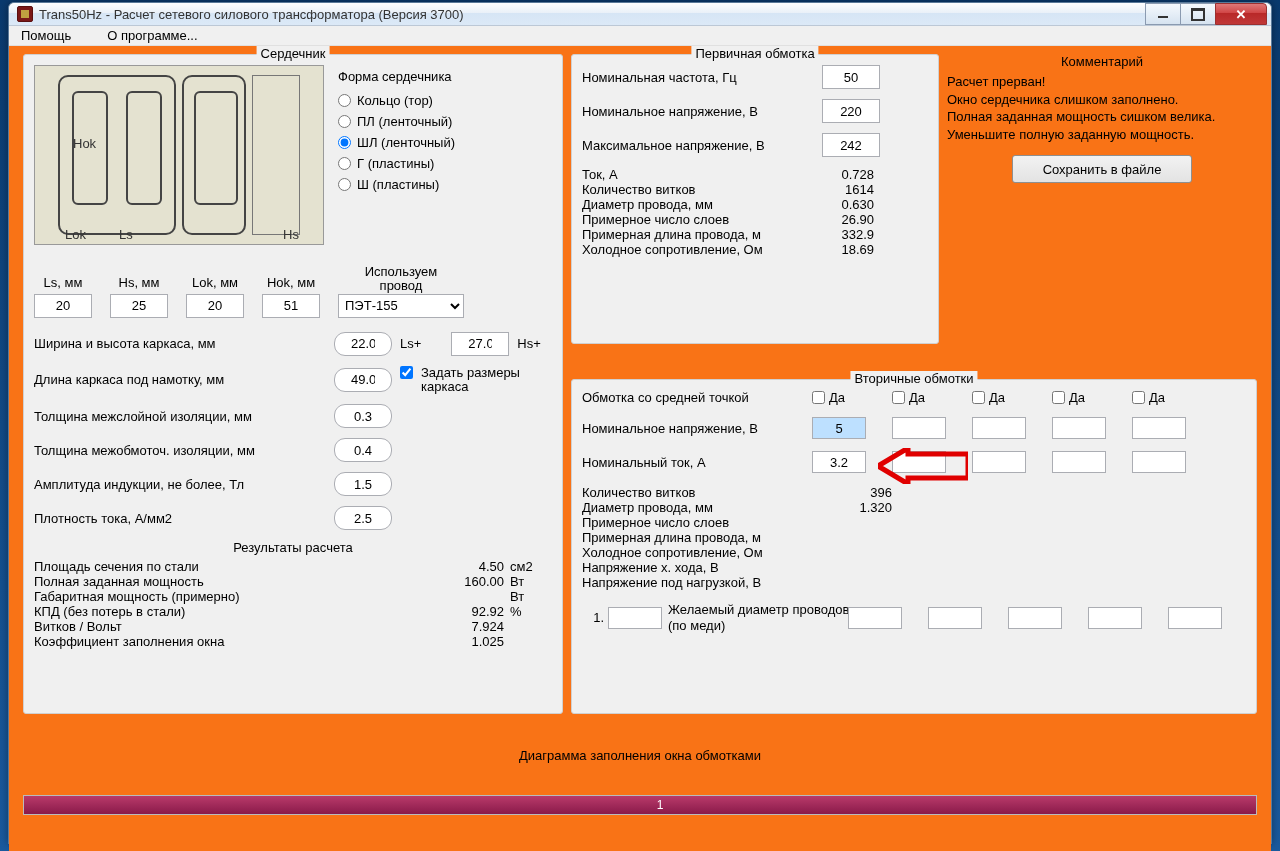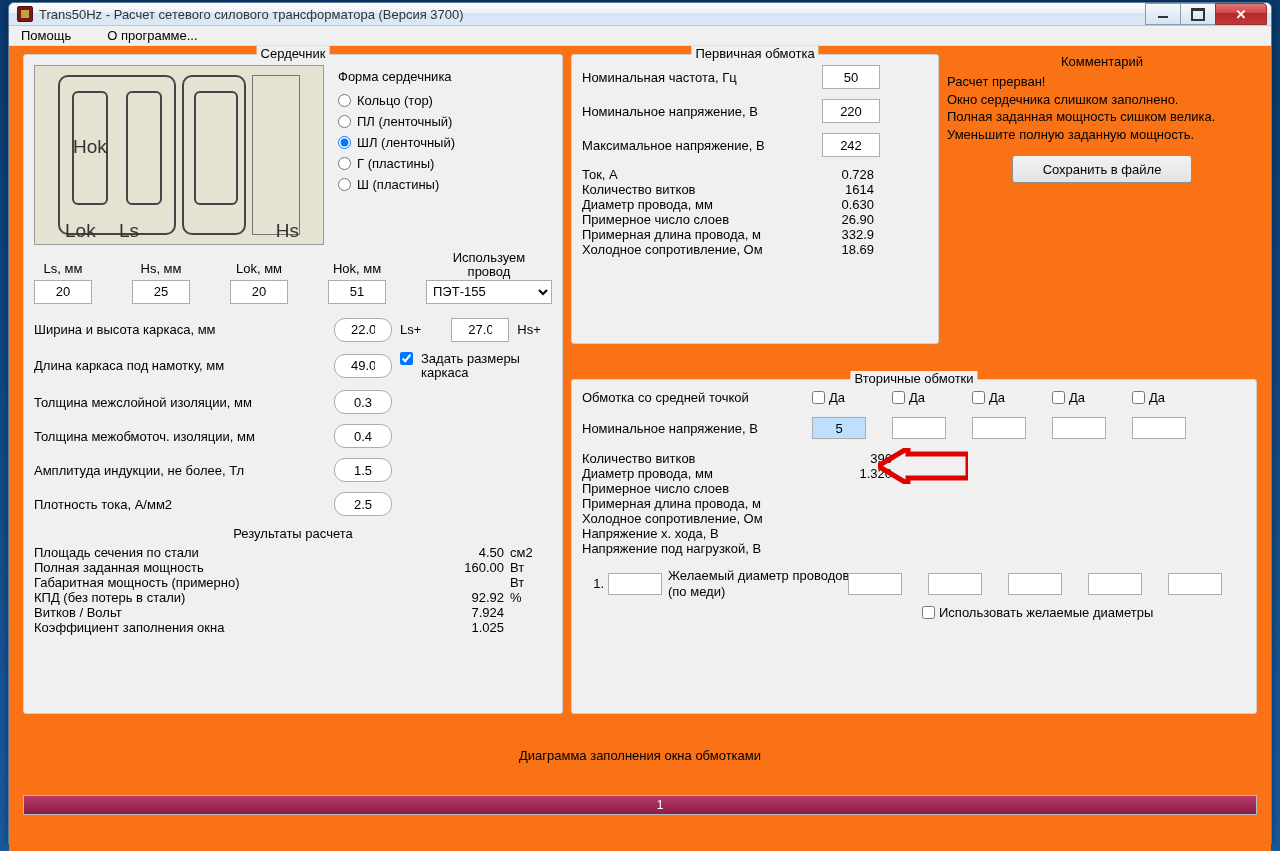--- a/index.html
+++ b/index.html
@@ -93,26 +93,26 @@
 .core-shape.left::after {
   content:""; position:absolute; right:12px; top:14px; width:32px; height:110px;
   border:2px solid #444; border-radius:6px;
 }
 .core-shape.mid { width: 64px; height: 160px; }
 .core-shape.mid::before {
   content:""; position:absolute; left:10px; top:14px; width:40px; height:110px;
   border:2px solid #444; border-radius:6px;
 }
 .core-shape.right { width: 48px; height: 160px; border: 1px solid #777; border-radius:0; }
-.core-label { position: absolute; font-size: 19px; color: #333; }
+.core-label { position: absolute; font-size: 13px; color: #333; }
 .core-form { flex: 1; padding-top: 4px; }
 .form-h { font-size: 13px; margin-bottom: 6px; }
 .radio-row { display: flex; align-items: center; gap: 6px; padding: 3px 0; }
 .radio-row input[type=radio] { margin: 0; }
-.dims-row { display: flex; gap: 18px; margin-top: 6px; align-items: flex-end; justify-content: space-between; }
+.dims-row { display: flex; gap: 18px; margin-top: 20px; align-items: flex-end; }
 .dim { text-align: center; }
 .dim .lbl { font-size: 13px; margin-bottom: 4px; display:block;}
 .dim input, .inp {
   width: 58px; height: 24px; border: 1px solid #abadb3;
   padding: 0 16px; font-size: 13px; text-align: center; background:#fff;
 }
 .wire-col { text-align: center; }
 .wire-sel {
   width: 126px; height: 24px; border: 1px solid #abadb3; background:#fff;
   font-size: 13px; padding: 0 2px;
@@ -424,20 +424,40 @@
                 </div>
               <div class="sec-col">
                   <input class="sec-inp" style="">
                 </div>
               <div class="sec-col">
                   <input class="sec-inp" style="">
                 </div>
             </div>
           </div>
 
+          <div class="sec-input-row">
+            <span class="lbl2">Номинальный ток, А</span>
+            <div class="sec-cols">
+              <div class="sec-col">
+                  <input class="sec-inp" value="3.2" style="">
+                </div>
+              <div class="sec-col">
+                  <input class="sec-inp" style="">
+                </div>
+              <div class="sec-col">
+                  <input class="sec-inp" style="">
+                </div>
+              <div class="sec-col">
+                  <input class="sec-inp" style="">
+                </div>
+              <div class="sec-col">
+                  <input class="sec-inp" style="">
+                </div>
+            </div>
+          </div>
 
           <div class="sec-static">
             <div class="srow2">
                 <span class="slab2">Количество витков</span>
                 <span class="sval2">396</span>
               </div>
             <div class="srow2">
                 <span class="slab2">Диаметр провода, мм</span>
                 <span class="sval2">1.320</span>
               </div>
@@ -477,24 +497,20 @@
               <div class="sec-col">
                   <input class="sec-inp" style="">
                 </div>
               <div class="sec-col">
                   <input class="sec-inp" style="">
                 </div>
               <div class="sec-col">
                   <input class="sec-inp" style="">
                 </div>
             </div>
-          </div>
-          <div class="use-wish">
-            <input type="checkbox" style="margin-right: 4px;">
-            <span>Использовать желаемые диаметры</span>
           </div>
         </div>
       </div>
     </div>
 
     <div class="diag-label">Диаграмма заполнения окна обмотками</div>
     <div class="progress">
         <span>1</span>
       </div>
 

